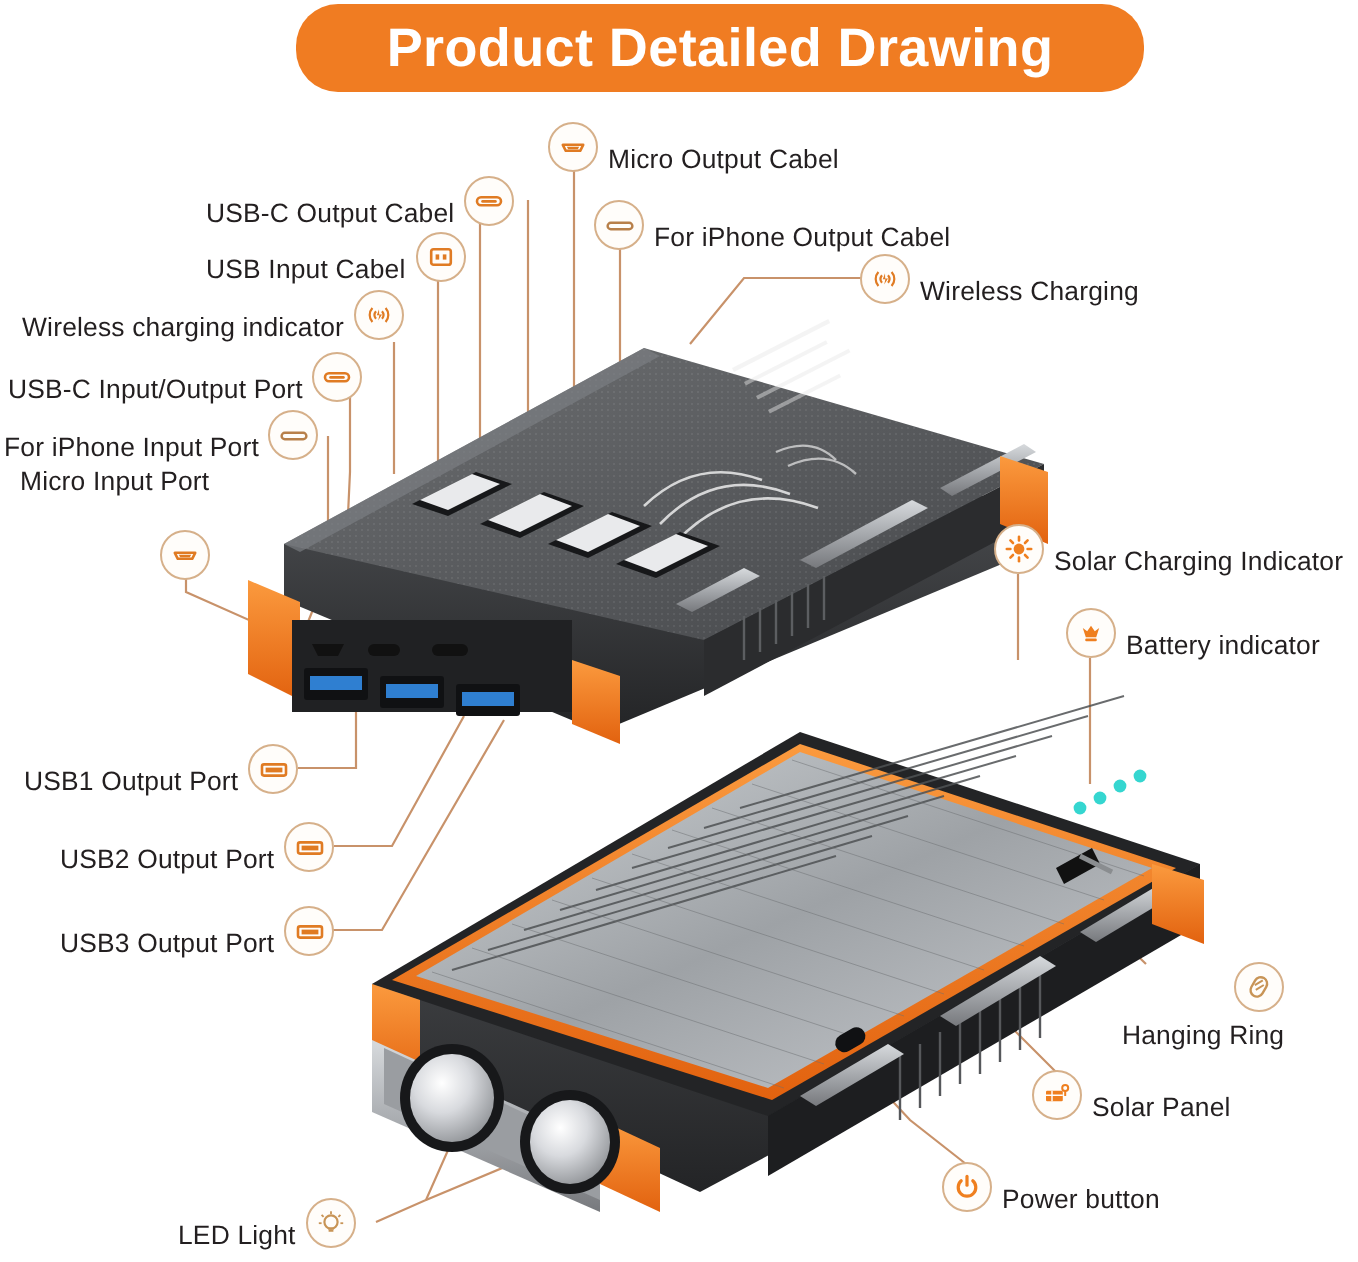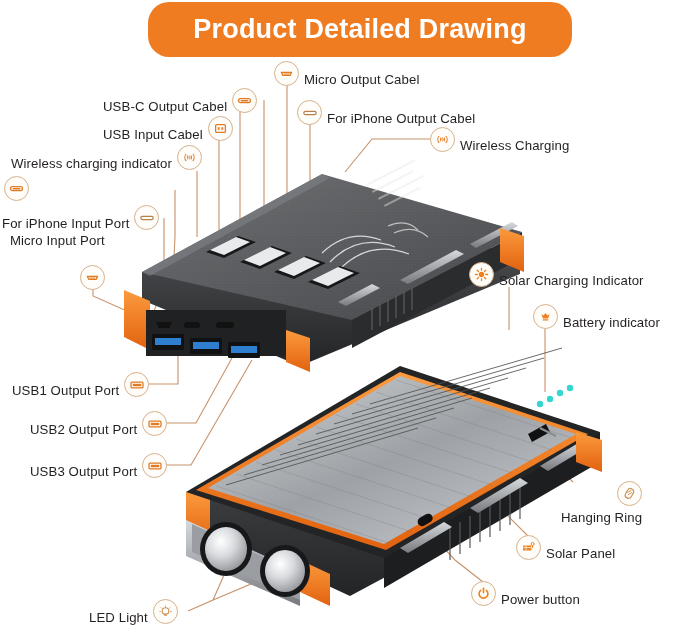--- a/index.html
+++ b/index.html
@@ -13,21 +13,21 @@
     overflow: hidden;
     font-family: "Liberation Sans", sans-serif;
     color: #231f20;
   }
   #stage { position: absolute; inset: 0; }
 
   
   .title-banner {
     position: absolute;
     left: 148px; top: 2px;
-    width: 424px; height: 55px;
+    width: 424px; height: 44px;
     background: #F07C22;
     border-radius: 21px;
     display: flex; align-items: center; justify-content: center;
   }
   .title-banner span {
     color: #ffffff;
     font-size: 27px;
     font-weight: bold;
     letter-spacing: 0.2px;
     white-space: nowrap;
@@ -341,20 +341,21 @@
     <span class="lbl">Wireless charging indicator</span>
   </div>
 
   <div class="callout rtl" style="left:4px; top:176px;">
     <span class="ico">
       <svg width="15" height="15" viewBox="0 0 15 15">
           <rect x="1.5" y="5.6" width="12" height="4" rx="2" fill="none" stroke="#e07b23" stroke-width="1.3"></rect>
           <rect x="3.6" y="7" width="7.8" height="1.4" rx="0.7" fill="#e07b23"></rect>
         </svg>
     </span>
+    <span class="lbl">USB-C  Input/Output Port</span>
   </div>
 
   <div class="callout rtl" style="left:2px; top:205px;">
     <span class="ico">
       <svg width="16" height="16" viewBox="0 0 16 16">
           <rect x="1.8" y="6.4" width="12.4" height="3.2" rx="1.6" fill="none" stroke="#b8804a" stroke-width="1.2"></rect>
         </svg>
     </span>
     <span class="lbl">For iPhone  Input Port</span>
   </div>
@@ -443,21 +444,21 @@
             <path d="M10.8,4 A5.2,5.2 0 0 1 10.8,11"></path>
         <path d="M6,5.6 A3,3 0 0 0 6,9.4"></path>
             <path d="M9,5.6 A3,3 0 0 1 9,9.4"></path>
           </g>
         <path d="M7.5,4.6 L6.4,7.6 h1.3 l-0.6,2.6 L9,7.2 H7.6 z" fill="#e07b23"></path>
         </svg>
     </span>
     <span class="lbl">Wireless Charging</span>
   </div>
 
-  <div class="callout" style="left:469px; top:262px;">
+  <div class="callout" style="left:497px; top:262px;">
     <span class="ico">
       <svg width="15" height="15" viewBox="0 0 15 15">
           <circle cx="7.5" cy="7.5" r="2.7" fill="#ef7f1f"></circle>
         <g stroke="#ef7f1f" stroke-width="1.3" stroke-linecap="round">
           <path d="M7.5,1.4 v1.8"></path>
             <path d="M7.5,11.8 v1.8"></path>
             <path d="M1.4,7.5 h1.8"></path>
             <path d="M11.8,7.5 h1.8"></path>
           <path d="M3.2,3.2 l1.3,1.3"></path>
             <path d="M10.5,10.5 l1.3,1.3"></path>

